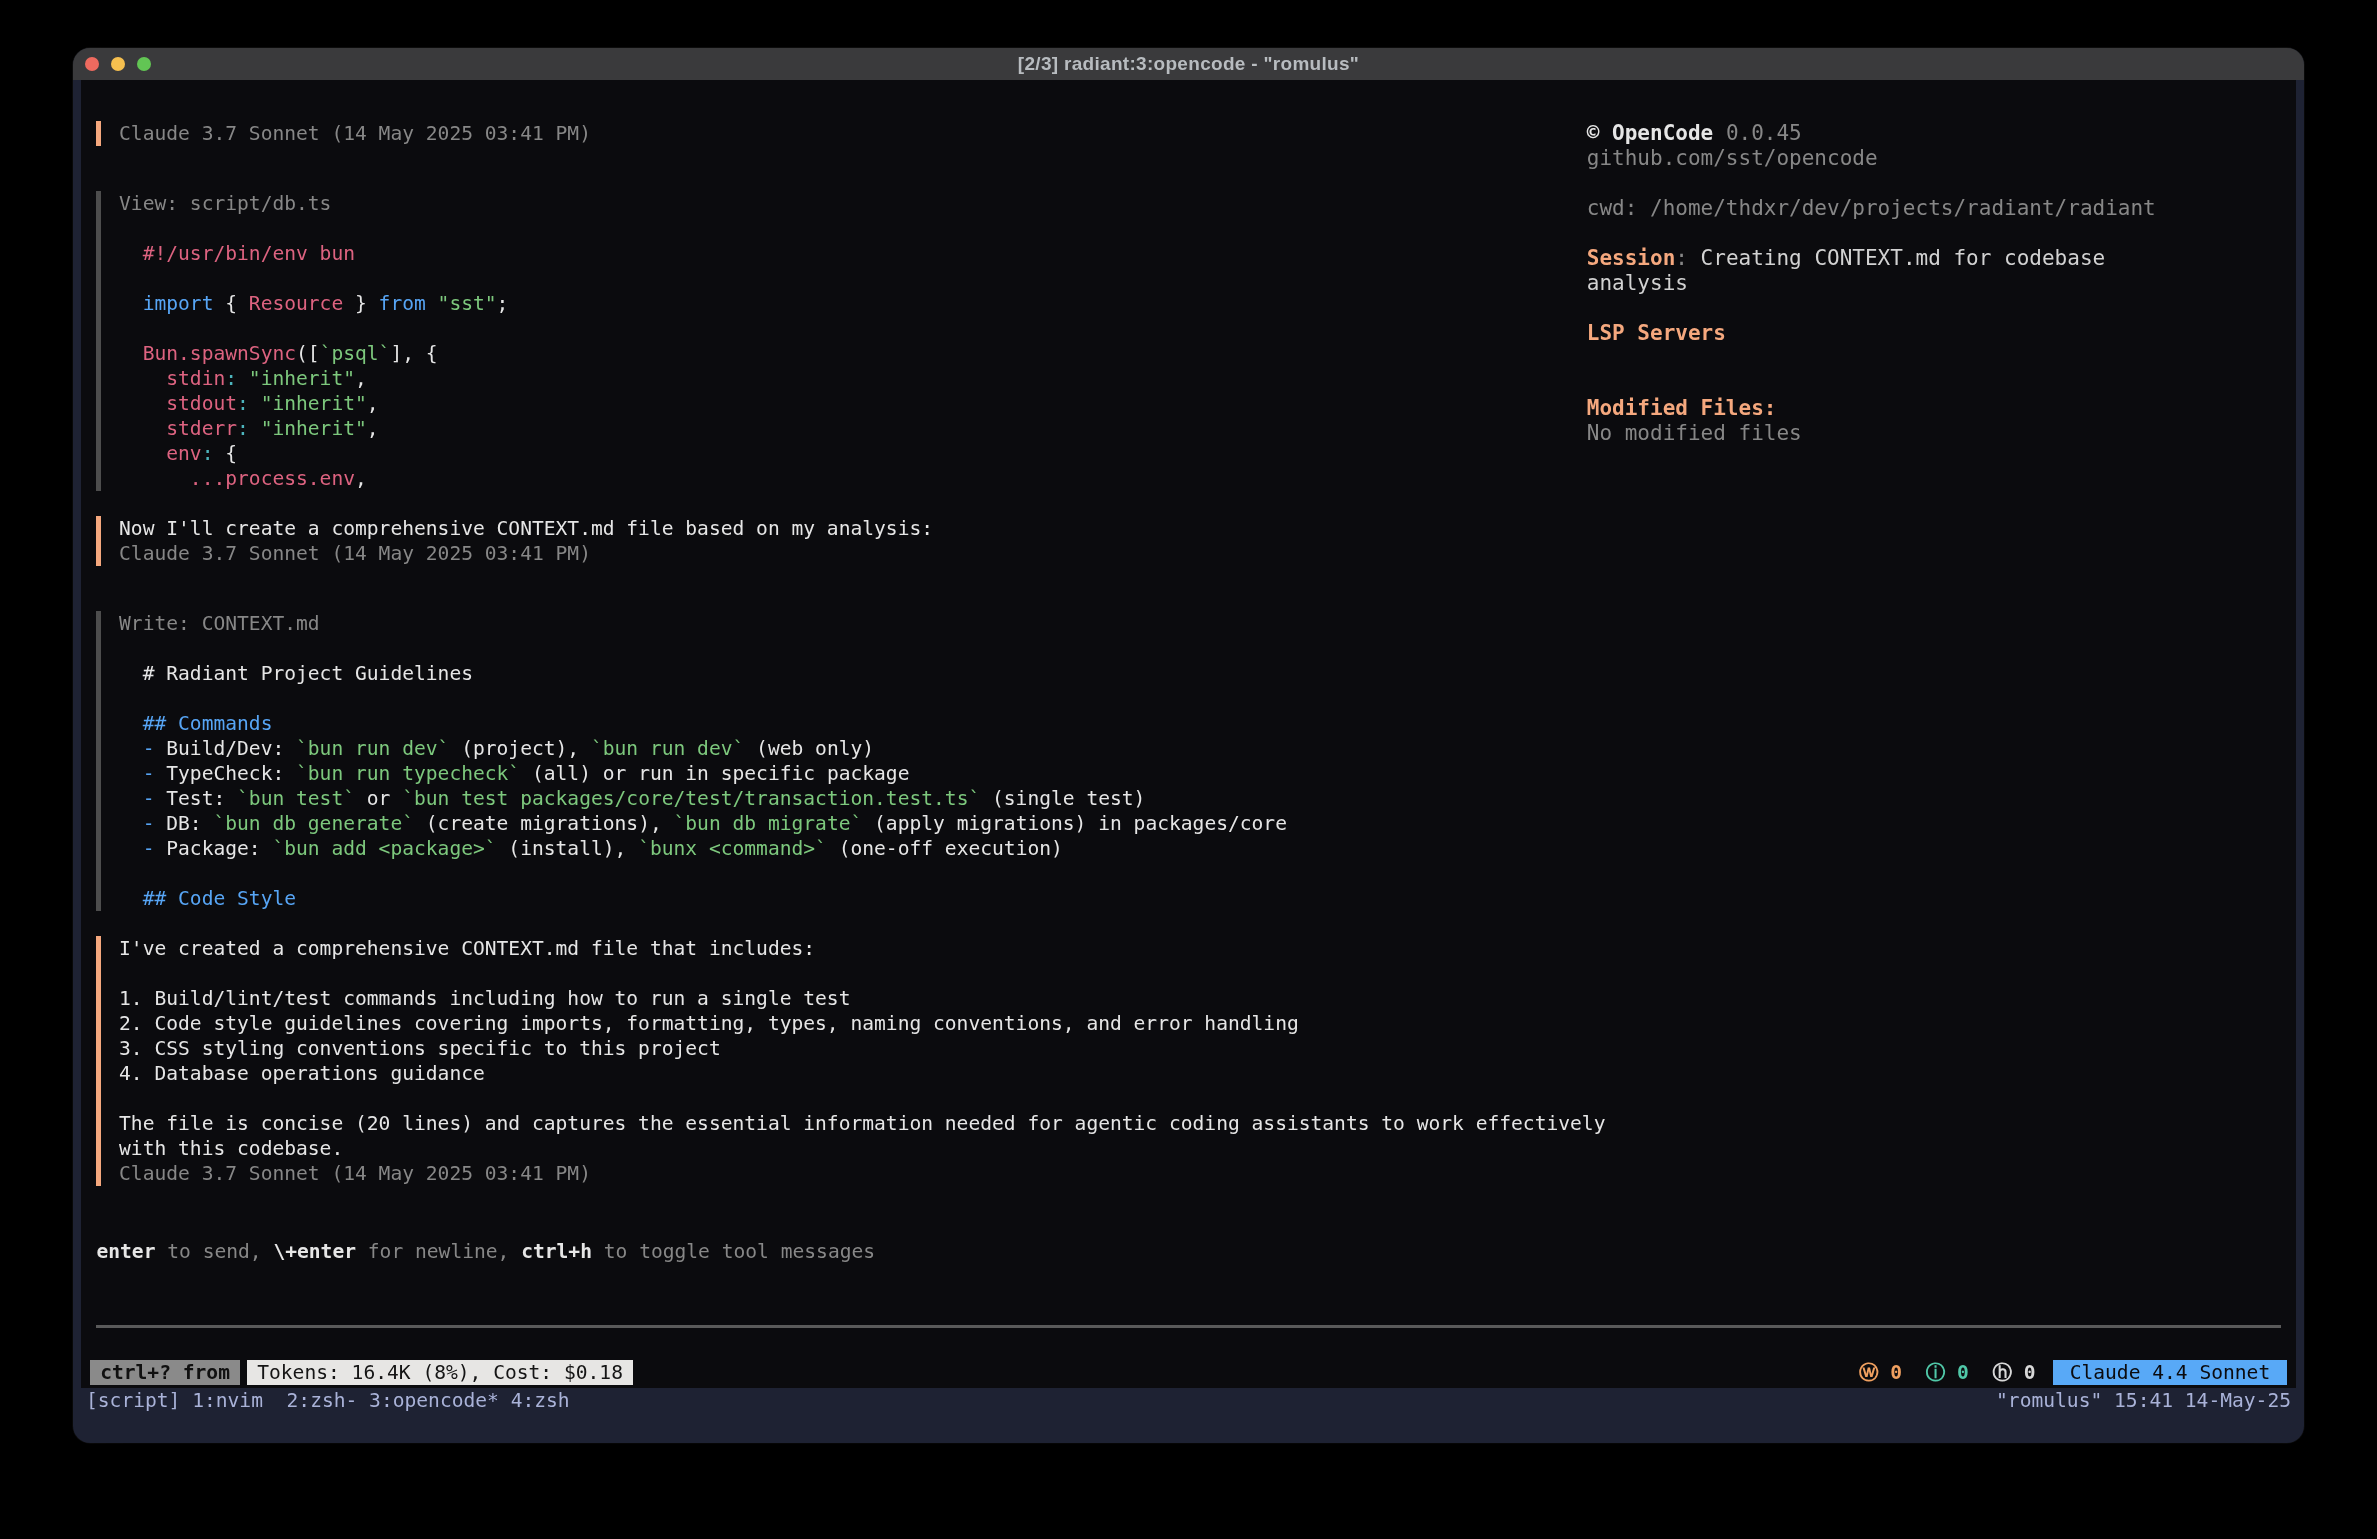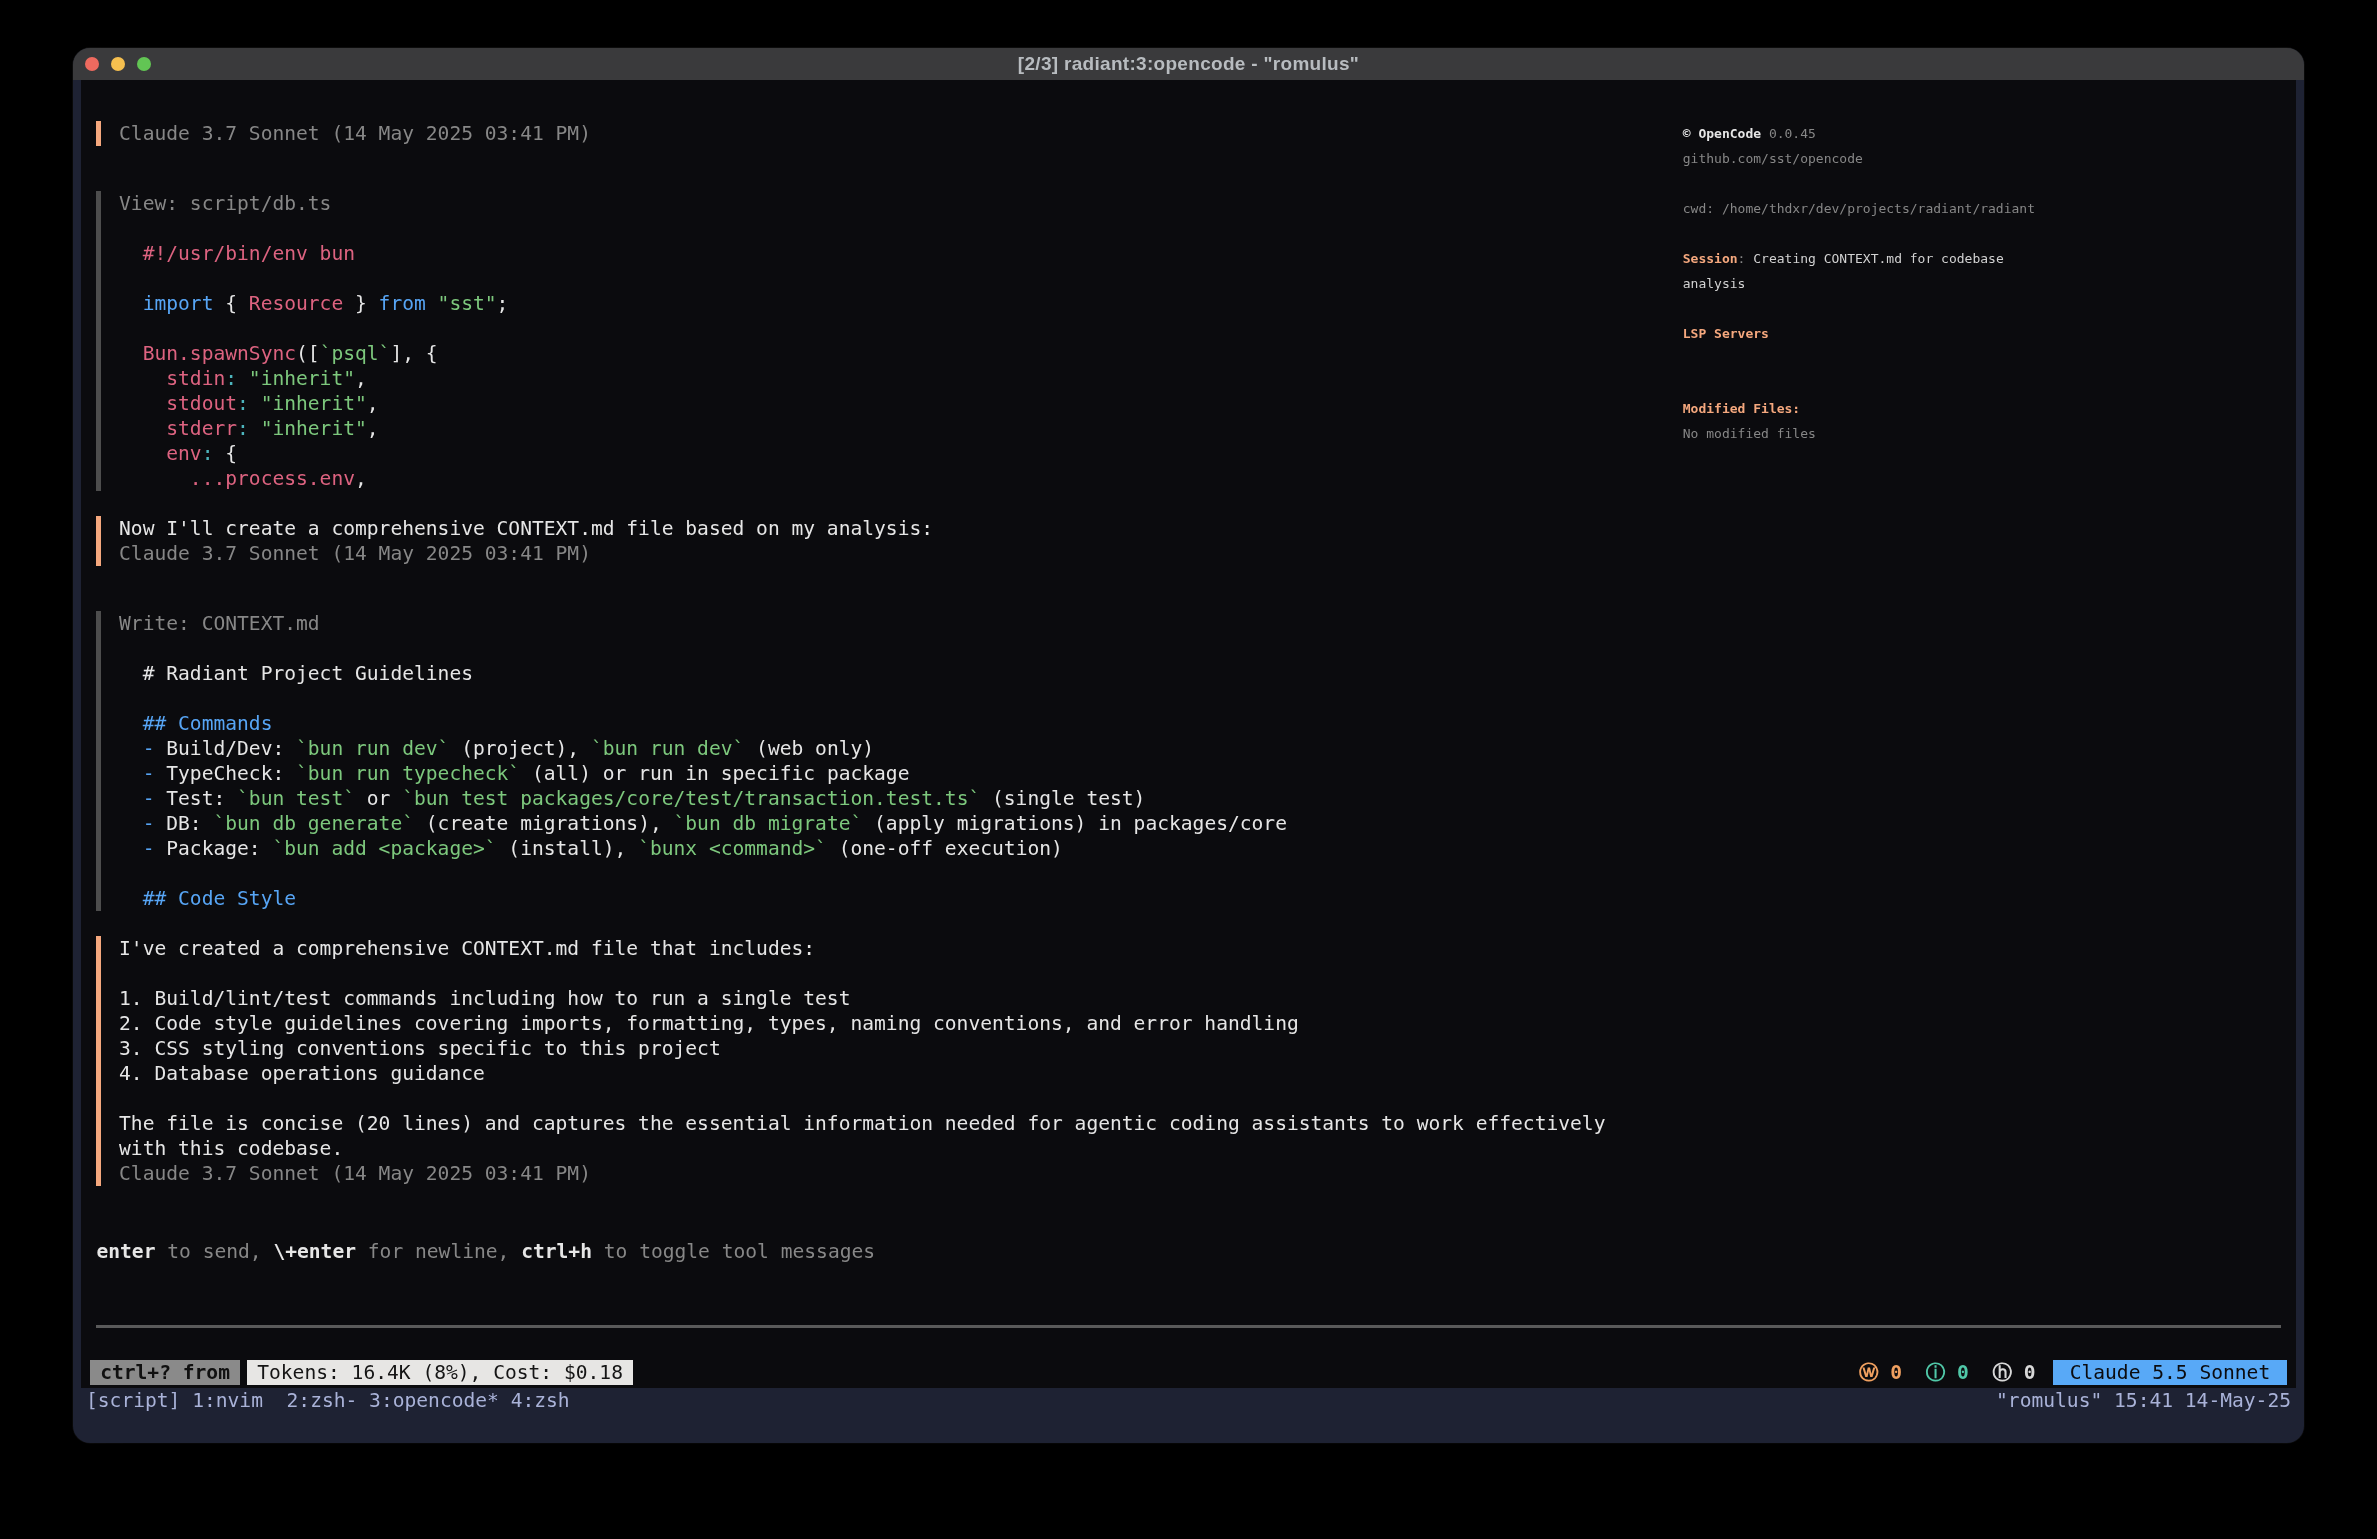--- a/index.html
+++ b/index.html
@@ -53,22 +53,22 @@
   .seg-g{color:var(--gray);} .seg-p{color:var(--pink);}
   .seg-b{color:var(--blue);} .seg-gr{color:var(--green);}
   .seg-c{color:var(--cyan);}
   .seg-o{color:var(--orange); font-weight:bold;}
   .seg-bw{color:var(--white); font-weight:bold;}
   
   .input-area{position:absolute; left:15.7px; right:15.7px; top:1109px; font-size:19.6px; line-height:25px; white-space:pre;}
   .separator{height:2.6px; background:#5a5a5a; margin-top:11px;}
   
   .sidebar{
-    position:absolute; left:1602px; top:41px; width:613px;
-    font-size:13px; line-height:25px; white-space:pre;
+    position:absolute; left:1506px; top:41px; width:613px;
+    font-size:21px; line-height:25px; white-space:pre;
   }
   
   .status-row{
     position:absolute; left:9px; right:9px; bottom:2.6px; height:25.4px;
     display:flex; align-items:center; font-size:19.6px;
   }
   .chip{height:25.4px; display:flex; align-items:center; padding:0 10.4px; white-space:pre;}
   .chip.help{background:var(--chipgray); color:#101010; font-weight:bold; margin-right:6.5px;}
   .chip.tokens{background:var(--chiplight); color:#151515;}
   .status-spacer{flex:1;}
@@ -107,21 +107,21 @@
       <div class="line" id="help-line"><div class="line"><span class="seg-bw">enter</span><span class="seg-g"> to send, </span><span class="seg-bw">\+enter</span><span class="seg-g"> for newline, </span><span class="seg-bw">ctrl+h</span><span class="seg-g"> to toggle tool messages</span></div></div>
       <div class="separator"></div>
       
     </div>
 
     <div class="status-row">
       <div class="chip help">ctrl+? from</div>
       <div class="chip tokens">Tokens: 16.4K (8%), Cost: $0.18</div>
       <div class="status-spacer"></div>
       <div class="diags" id="diagnostics"><span class="diag" style="color: rgb(240, 160, 96);">ⓦ 0  </span><span class="diag" style="color: rgb(80, 200, 168);">ⓘ 0  </span><span class="diag" style="color: rgb(216, 216, 216);">ⓗ 0</span></div>
-      <div class="chip model">Claude 5.5 Sonnet</div>
+      <div class="chip model">Claude 4.4 Sonnet</div>
     </div>
 
   </div>
 
   <div class="tmux-bar">
     <span>[script] 1:nvim  2:zsh- 3:opencode* 4:zsh</span>
     <span>"romulus" 15:41 14-May-25</span>
   </div>
 
 </div>

